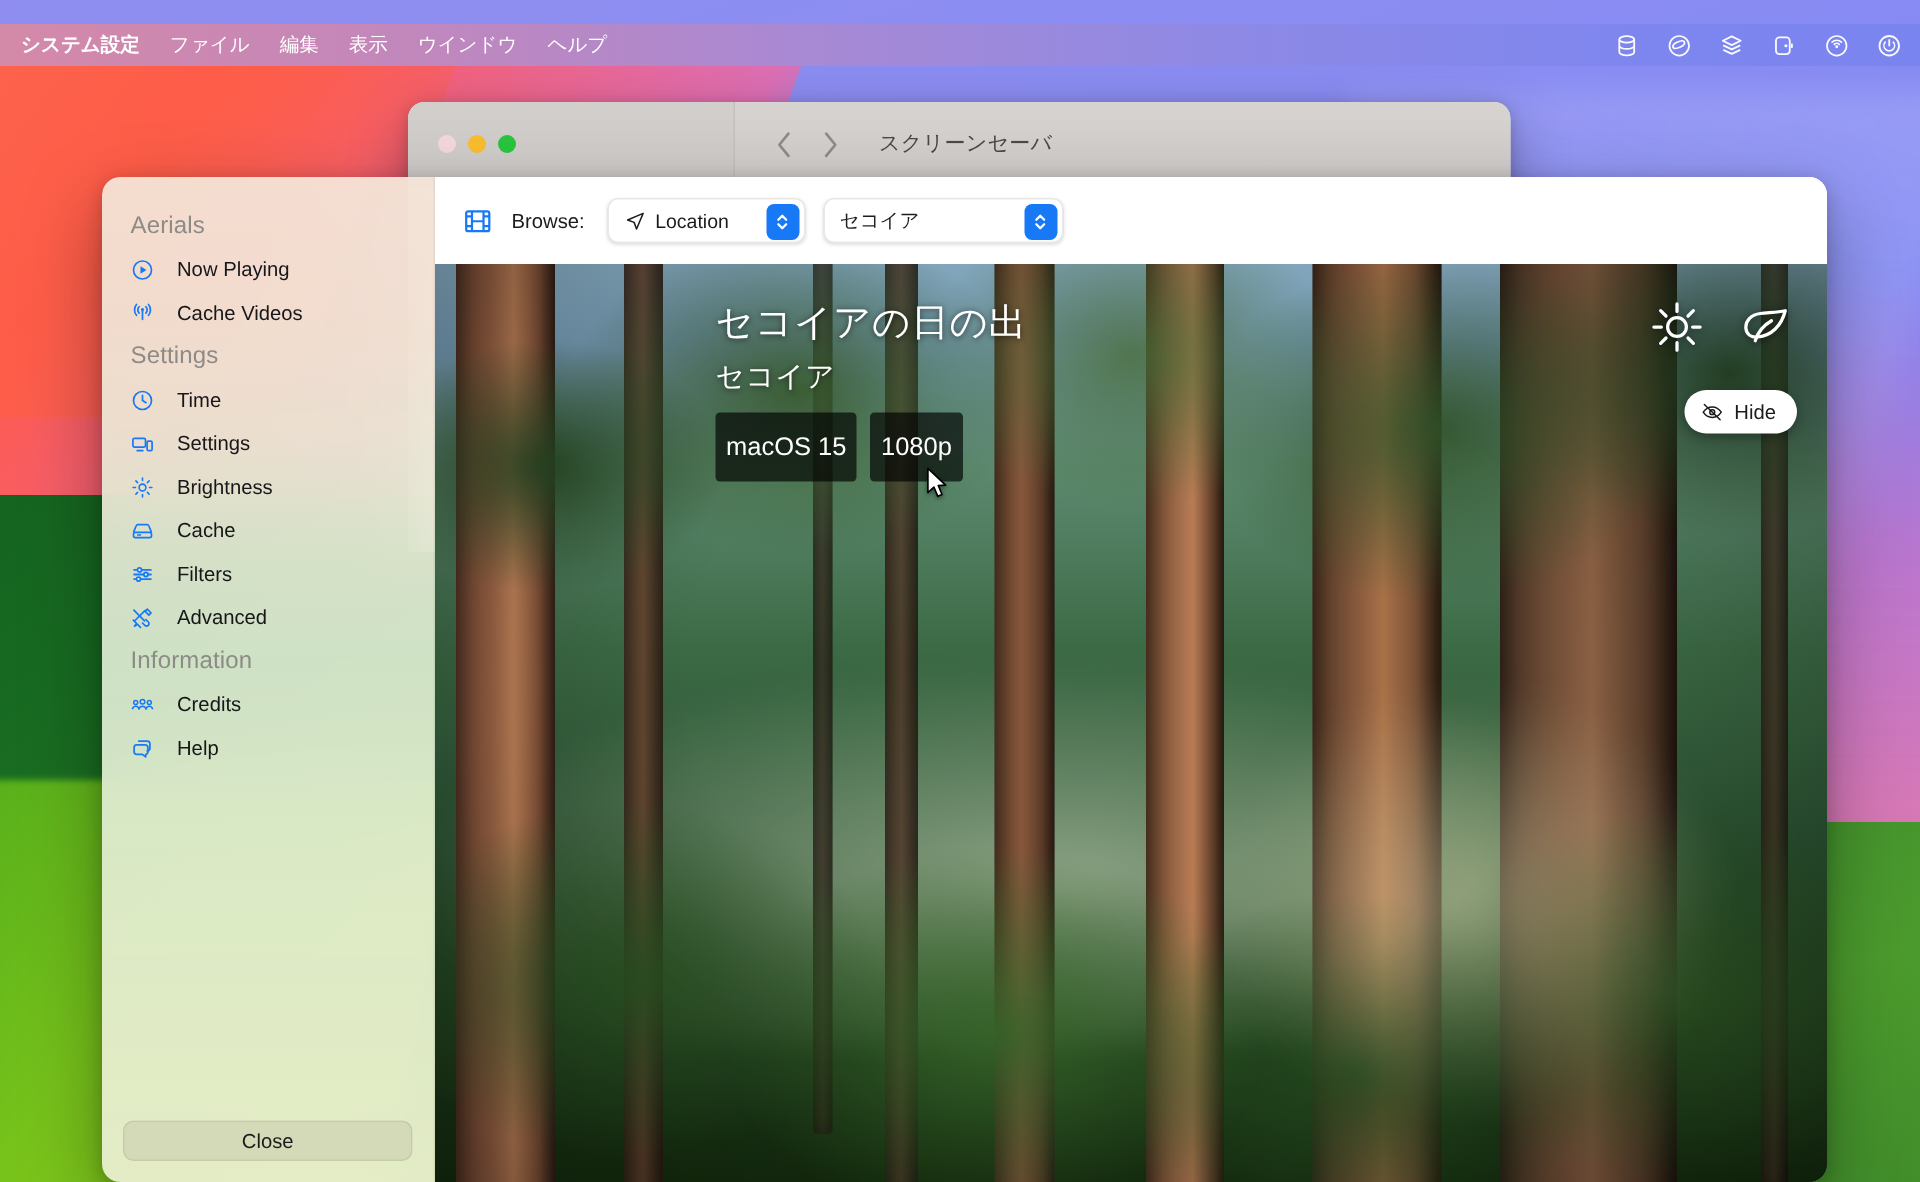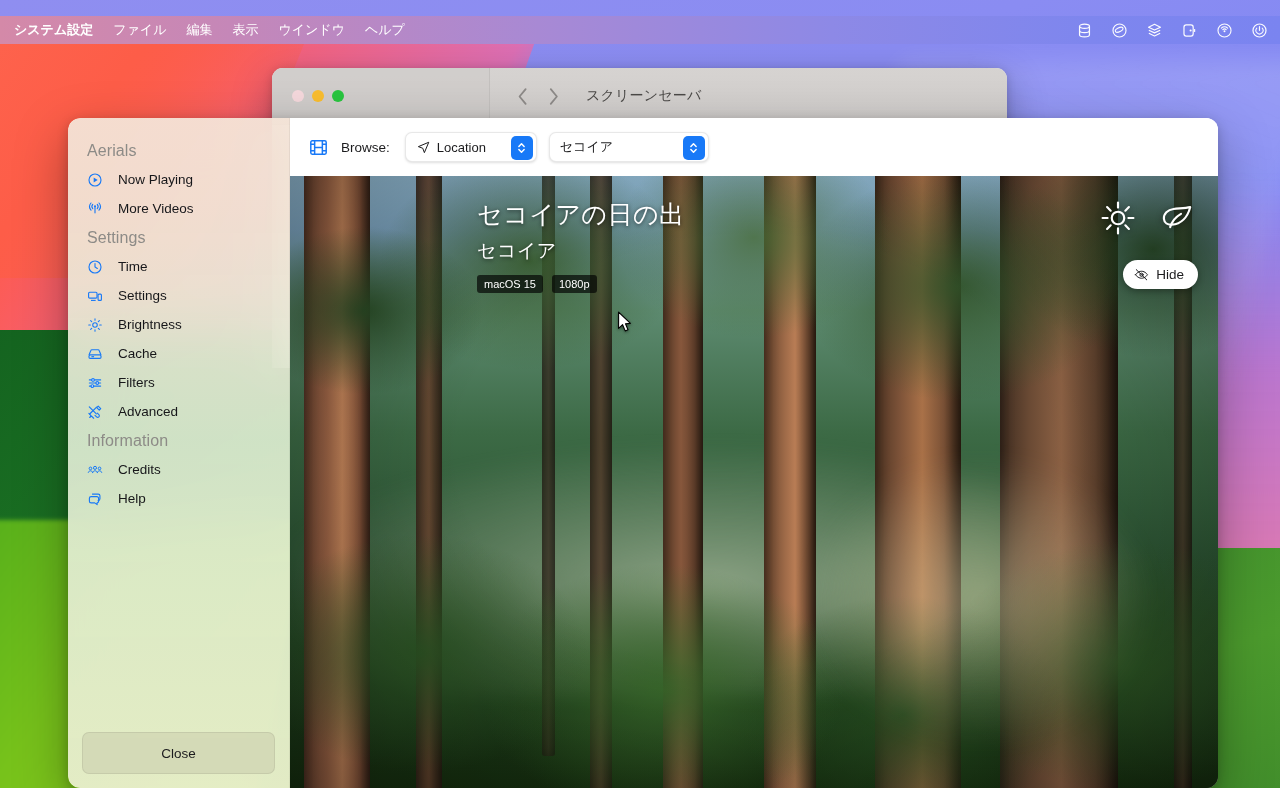--- a/index.html
+++ b/index.html
@@ -164,21 +164,21 @@
     cursor: default;
   }
   .sb-item.selected { background: #1879f7; color: #fff; }
   .sb-ico { width: 16px; height: 16px; flex: none; color: #1879f7; }
   .sb-item.selected .sb-ico { color: #fff; }
   .sb-ico svg { display: block; width: 100%; height: 100%; }
   .sb-label { white-space: nowrap; }
   #sb-spacer { flex: 1 1 auto; }
   #close-button {
     margin: 0 14px 14px 14px;
-    height: 42px;
+    height: 27px;
     border-radius: 7px;
     background: rgba(209,214,180,.80);
     border: 1px solid rgba(0,0,0,.07);
     display: flex; align-items: center; justify-content: center;
     font-size: 13.5px; color: #1c1c1e;
     cursor: default;
   }
 
   
   #main {
@@ -281,22 +281,22 @@
   #v-overlay {
     position: absolute; left: 187px; top: 22px;
     text-shadow: 0 1px 4px rgba(0,0,0,.65);
     z-index: 4;
   }
   #v-title { font-size: 25px; color: #fff; font-weight: 400; letter-spacing: .5px; }
   #v-subtitle { font-size: 19px; color: #fff; margin-top: 7px; letter-spacing: .5px; }
   #v-badges { display: flex; gap: 9px; margin-top: 11px; }
   .v-badge {
     background: rgba(0,0,0,.66);
-    color: #fff; font-size: 11px;
-    border-radius: 3px; padding: 3px 7px;
+    color: #fff; font-size: 17px;
+    border-radius: 3px; padding: 13px 7px;
     text-shadow: none;
   }
 
   #v-topright {
     position: absolute; right: 22px; top: 22px;
     display: flex; align-items: center; gap: 18px;
     z-index: 4;
   }
   .v-ico { width: 40px; height: 40px; color: #fff; filter: drop-shadow(0 1px 3px rgba(0,0,0,.6)); }
   .v-ico svg { display: block; width: 100%; height: 100%; }
@@ -435,21 +435,21 @@
 
     <div class="sb-item">
       <span class="sb-ico">
         <svg viewBox="0 0 24 24" fill="none" stroke="currentColor" stroke-width="1.7" stroke-linecap="round">
           <path d="M12 9.8v8"></path>
           <circle cx="12" cy="8" r="1.6" fill="currentColor" stroke="none"></circle>
           <path d="M8.6 5.2a5 5 0 0 0 0 6.4M15.4 5.2a5 5 0 0 1 0 6.4"></path>
           <path d="M6 3a8.4 8.4 0 0 0 0 10.8M18 3a8.4 8.4 0 0 1 0 10.8"></path>
         </svg>
       </span>
-      <span class="sb-label">More Videos</span>
+      <span class="sb-label">Cache Videos</span>
     </div>
 
     <div class="sb-group-label">Settings</div>
 
     <div class="sb-item">
       <span class="sb-ico">
         <svg viewBox="0 0 24 24" fill="none" stroke="currentColor" stroke-width="1.7" stroke-linecap="round">
           <circle cx="12" cy="12" r="9"></circle>
           <path d="M12 6.8V12l3.5 2.2"></path>
         </svg>

